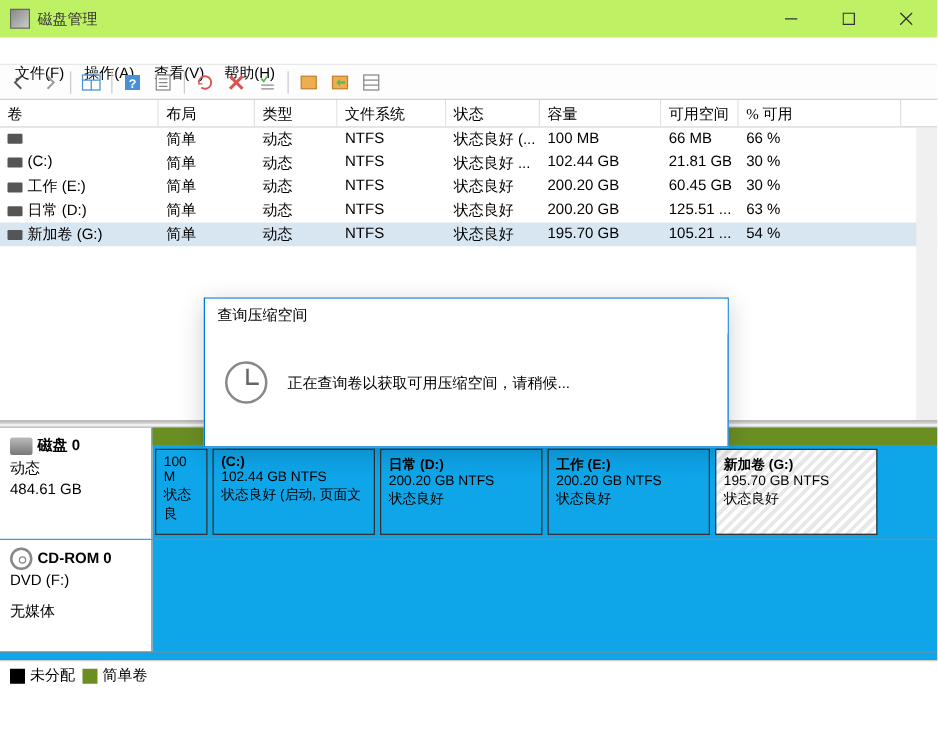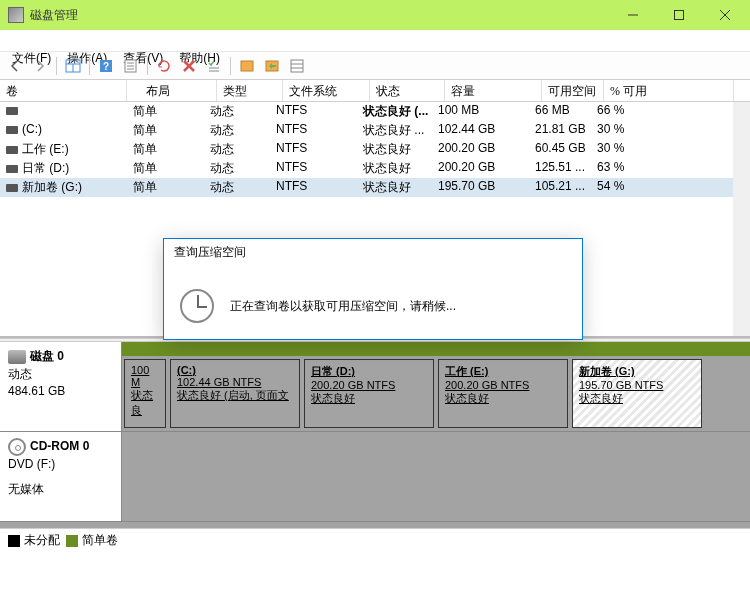--- a/index.html
+++ b/index.html
@@ -17,40 +17,40 @@
 .tbtn svg { width: 16px; height: 16px; }
 .tsep { width: 1px; height: 18px; background: #ccc; margin: 0 2px; }
 .listview { height: 258px; overflow: hidden; border-bottom: 2px solid #bbb; position: relative; }
 .lv-header { display: flex; height: 22px; background: #fff; border-bottom: 1px solid #d0d0d0; }
 .lv-header .col { border-right: 1px solid #e0e0e0; padding: 3px 6px; font-size: 12px; background: #fff; }
 .lv-body .row { display: flex; height: 19px; align-items: flex-start; }
 .lv-body .row.selected { background: #d8e6f2; }
 .lv-body .cell { padding: 1px 6px; font-size: 12px; white-space: nowrap; overflow: hidden; }
 .row .vol-icon { width: 12px; height: 8px; background: #555; display: inline-block; margin-right: 4px; vertical-align: middle; border-radius: 1px; }
 .splitter { height: 4px; background: #f0f0f0; border-top: 1px solid #ccc; border-bottom: 1px solid #ccc; cursor: row-resize; }
-.diskpane { height: 186px; overflow-y: auto; background: #a3a3a3; }
+.diskpane { height: 186px; overflow-y: auto; background: #0ea5e9; }
 .diskrow { display: flex; height: 90px; border-bottom: 1px solid #888; }
 .diskinfo { width: 122px; border-right: 1px solid #888; padding: 6px 8px; font-size: 12px; background: #fff; }
 .diskinfo .dicon { width: 18px; height: 14px; background: linear-gradient(#bbb,#777); display: inline-block; border-radius: 2px; margin-right: 4px; vertical-align: middle; }
 .diskinfo .dname { font-weight: bold; }
 .diskinfo .dline { margin-top: 1px; }
 .partbar-header { height: 14px; background: #6b8e23; }
-.partcontainer { display: flex; flex: 1; text-decoration: underline; }
+.partcontainer { display: flex; flex: 1; }
 .part { border: 1px solid #333; margin: 3px 2px; padding: 4px 6px; font-size: 11px; position: relative; overflow: hidden; }
 .part .pname { font-weight: bold; }
 .part.hatched { background-image: repeating-linear-gradient(135deg,#e8e8e8 0,#e8e8e8 3px,#fff 3px,#fff 6px); }
 .cdicon { width: 18px; height: 18px; border: 2px solid #888; border-radius: 50%; display: inline-block; position: relative; margin-right: 4px; vertical-align: middle; }
 .cdicon::after { content:''; position:absolute; top:5px; left:5px; width:4px; height:4px; border:1px solid #888; border-radius:50%; }
 .legend { height: 24px; border-top: 1px solid #ccc; display: flex; align-items: center; padding: 0 8px; gap: 6px; font-size: 12px; }
 .legend .swatch { width: 12px; height: 12px; display: inline-block; margin-right: 4px; vertical-align: middle; }
 .legend .swatch.unalloc { background: #000; }
 .legend .swatch.simple { background: #6b8e23; }
 .dialog { position: absolute; left: 163px; top: 238px; width: 420px; background: #fff; border: 1px solid #0078d7; box-shadow: 0 4px 20px rgba(0,0,0,0.2); }
 .dialog-title { height: 28px; padding: 5px 10px; font-size: 12px; background: #fff; }
-.dialog-body { display: flex; align-items: center; padding: 22px 16px 16px; gap: 16px; }
+.dialog-body { display: flex; align-items: center; padding: 22px 16px 34px; gap: 16px; }
 .dialog-clock { width: 34px; height: 34px; border: 2px solid #888; border-radius: 50%; position: relative; flex-shrink: 0; }
 .dialog-clock::before { content:''; position:absolute; top:4px; left:15px; width:2px; height:12px; background:#666; }
 .dialog-clock::after { content:''; position:absolute; top:15px; left:15px; width:10px; height:2px; background:#666; }
 .dialog-text { font-size: 12px; }
 .scrollbar-v { position: absolute; right: 0; top: 22px; width: 17px; bottom: 0; background: #f0f0f0; }
 .partcol { flex: 1; display: flex; flex-direction: column; }
 </style>
 </head>
 <body>
 
@@ -155,35 +155,35 @@
         <rect x="2" y="2" width="12" height="12" fill="none" stroke="#888"></rect>
         <line x1="2" y1="6" x2="14" y2="6" stroke="#888"></line>
         <line x1="2" y1="10" x2="14" y2="10" stroke="#888"></line>
       </svg>
     </div>
 </div>
 
 <div class="listview">
   <div class="lv-header" id="lv-header">
       <div class="col" style="width: 127px;">卷</div>
-      <div class="col" style="width: 77px; margin-left: 13px;">布局</div>
+      <div class="col" style="width: 77px;">布局</div>
       <div class="col" style="width: 66px;">类型</div>
       <div class="col" style="width: 87px;">文件系统</div>
       <div class="col" style="width: 75px;">状态</div>
       <div class="col" style="width: 97px;">容量</div>
       <div class="col" style="width: 62px;">可用空间</div>
       <div class="col" style="width: 130px; font-family: Liberation Serif, serif;">% 可用</div>
     </div>
   <div class="lv-body" id="lv-body">
       <div class="row">
         <div class="cell" style="width: 127px;"><span class="vol-icon"></span><span></span></div>
         <div class="cell" style="width: 77px;">简单</div>
         <div class="cell" style="width: 66px;">动态</div>
         <div class="cell" style="width: 87px;">NTFS</div>
-        <div class="cell" style="width: 75px; font-weight: bold;">状态良好 (...</div>
+        <div class="cell" style="width: 75px;">状态良好 (...</div>
         <div class="cell" style="width: 97px;">100 MB</div>
         <div class="cell" style="width: 62px;">66 MB</div>
         <div class="cell" style="width: 130px;">66 %</div>
       </div>
       <div class="row">
         <div class="cell" style="width: 127px;"><span class="vol-icon"></span><span>(C:)</span></div>
         <div class="cell" style="width: 77px;">简单</div>
         <div class="cell" style="width: 66px;">动态</div>
         <div class="cell" style="width: 87px;">NTFS</div>
         <div class="cell" style="width: 75px;">状态良好 ...</div>

